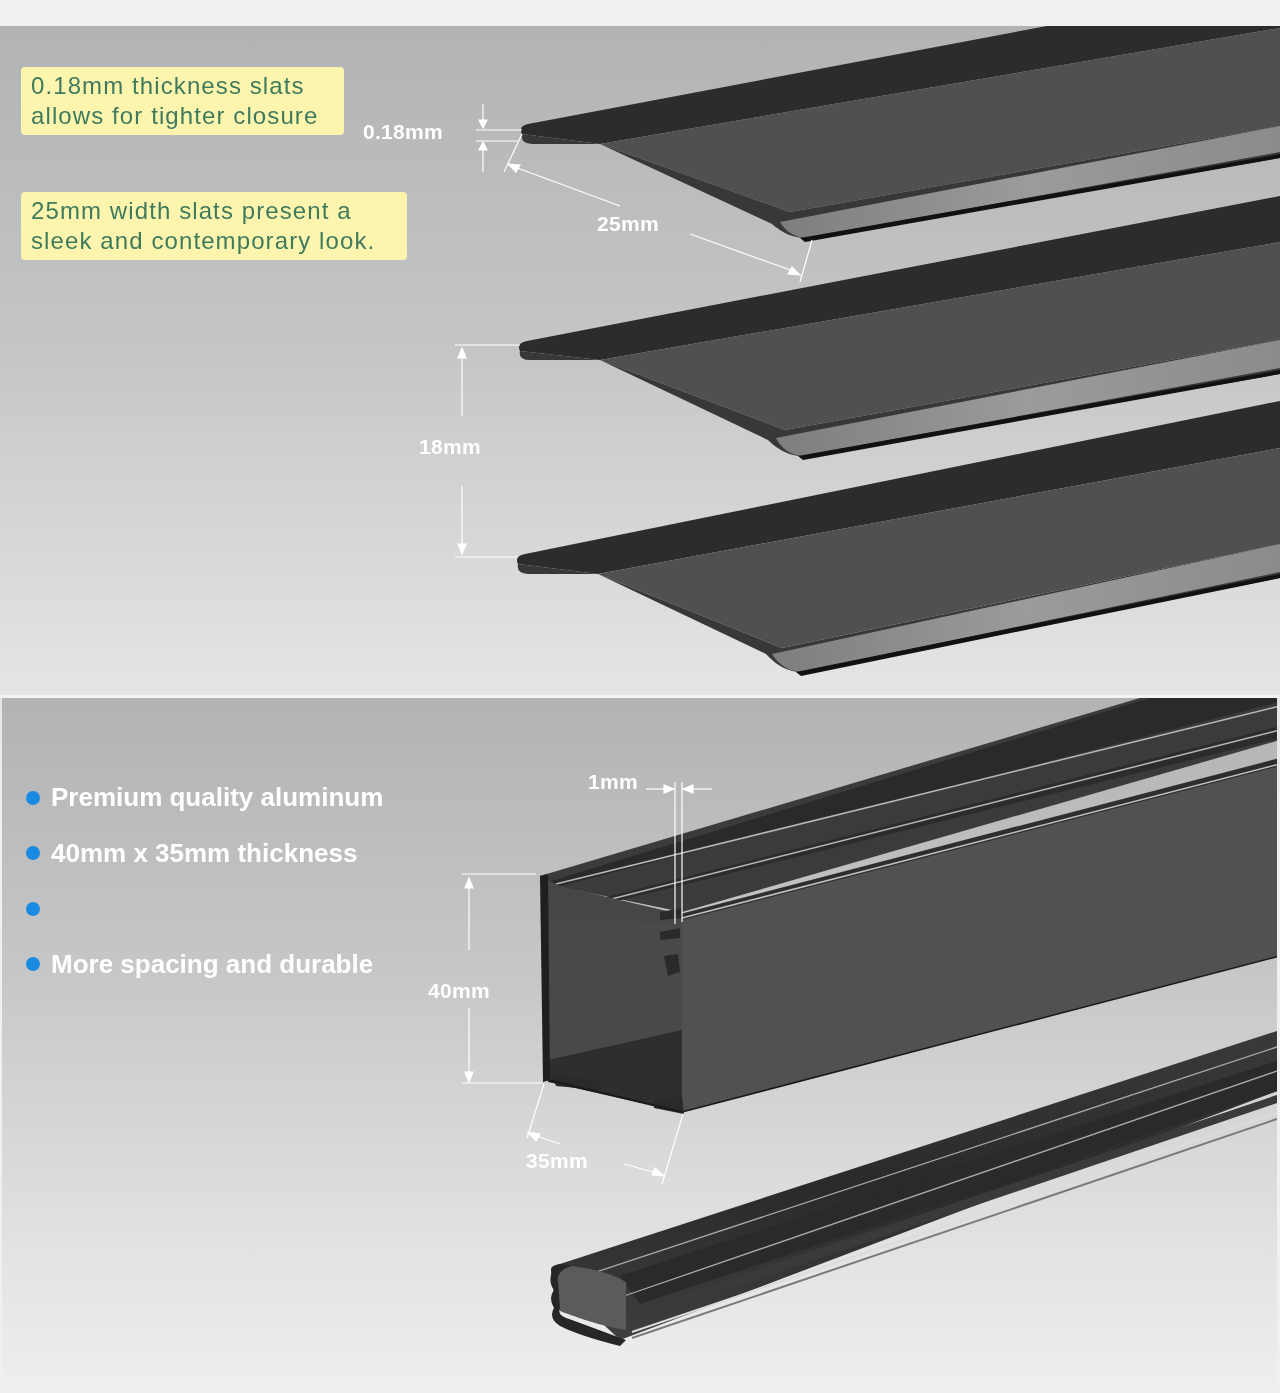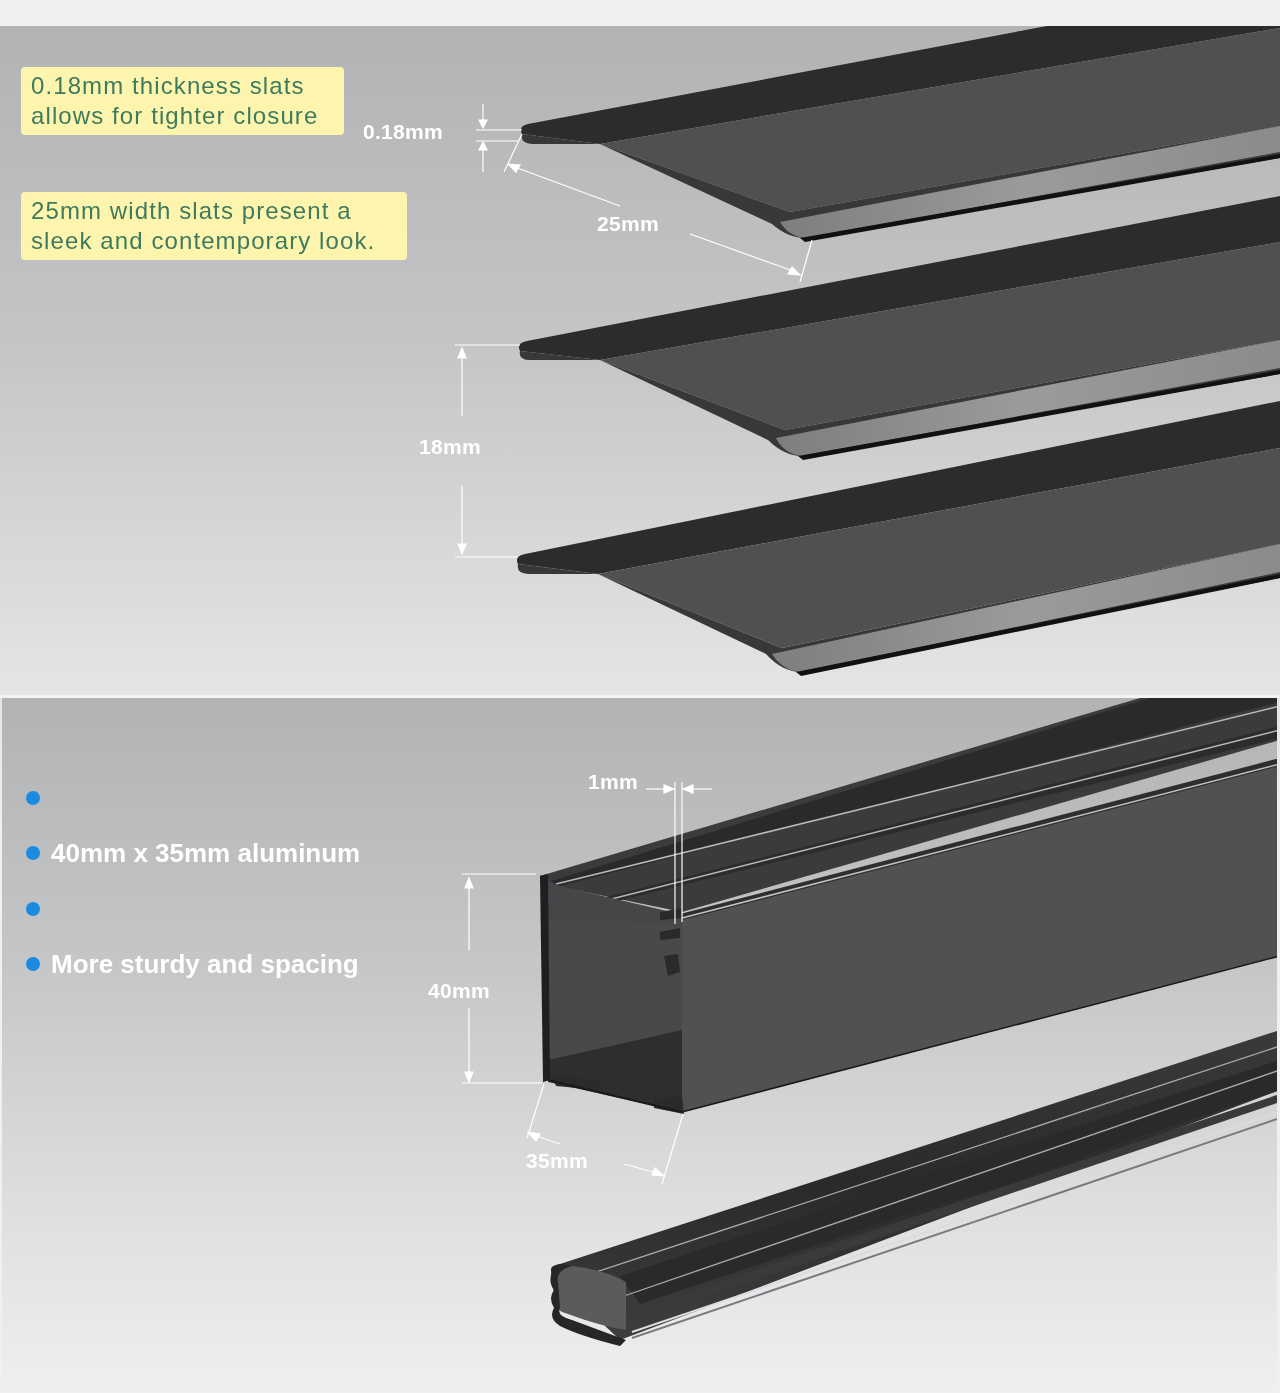--- a/index.html
+++ b/index.html
@@ -162,30 +162,31 @@
       <polygon points="528,1132 540,1134 536,1141"></polygon>
       <line x1="624" y1="1164" x2="660" y2="1174"></line>
       <polygon points="664,1176 652,1175 655,1168"></polygon>
       <line x1="683" y1="1114" x2="662" y2="1184"></line>
     </g>
   </svg>
 
   <ul class="bullets" style="left:24px; top:72px;">
     <li>
         <span class="dot"></span>
+        <span>Premium quality aluminum</span>
       </li>
     <li>
         <span class="dot"></span>
-        <span>40mm x 35mm aluminum</span>
+        <span>40mm x 35mm thickness</span>
       </li>
     <li>
         <span class="dot"></span>
       </li>
     <li>
         <span class="dot"></span>
-        <span>More sturdy and spacing</span>
+        <span>More spacing and durable</span>
       </li>
   </ul>
 
   <div class="dim" style="left:546px; top:72px;margin-left:40px;">1mm</div>
   <div class="dim" style="left:426px; top:281px;">40mm</div>
   <div class="dim" style="left:524px; top:451px;">35mm</div>
 </div>
 
 </body></html>

